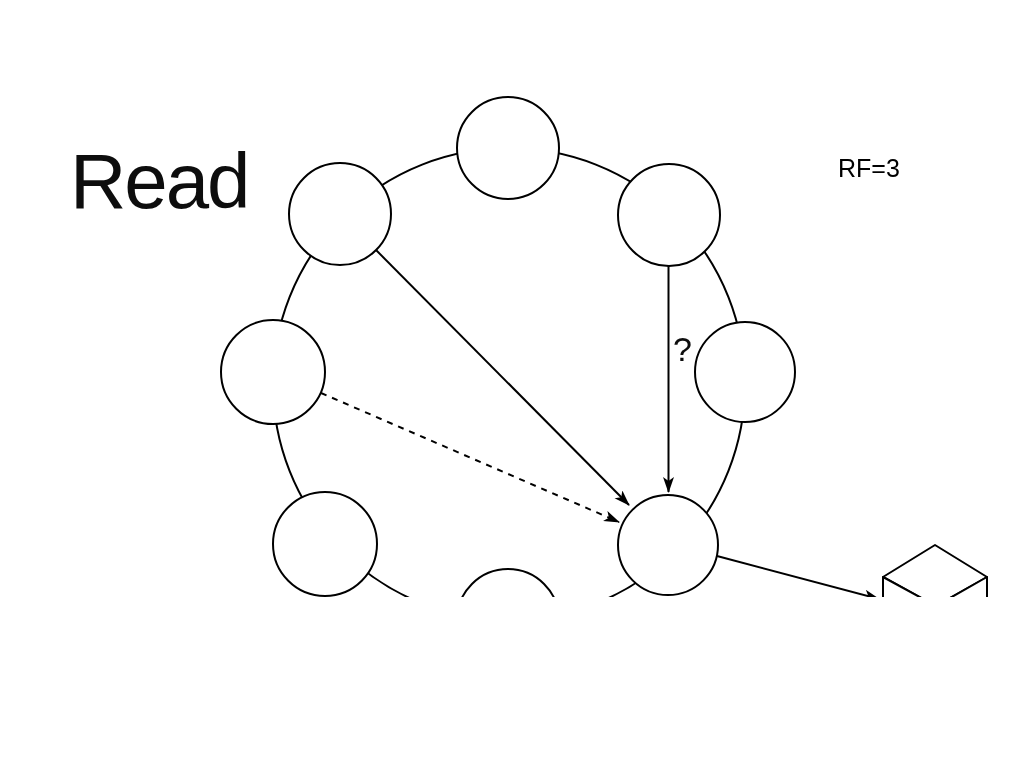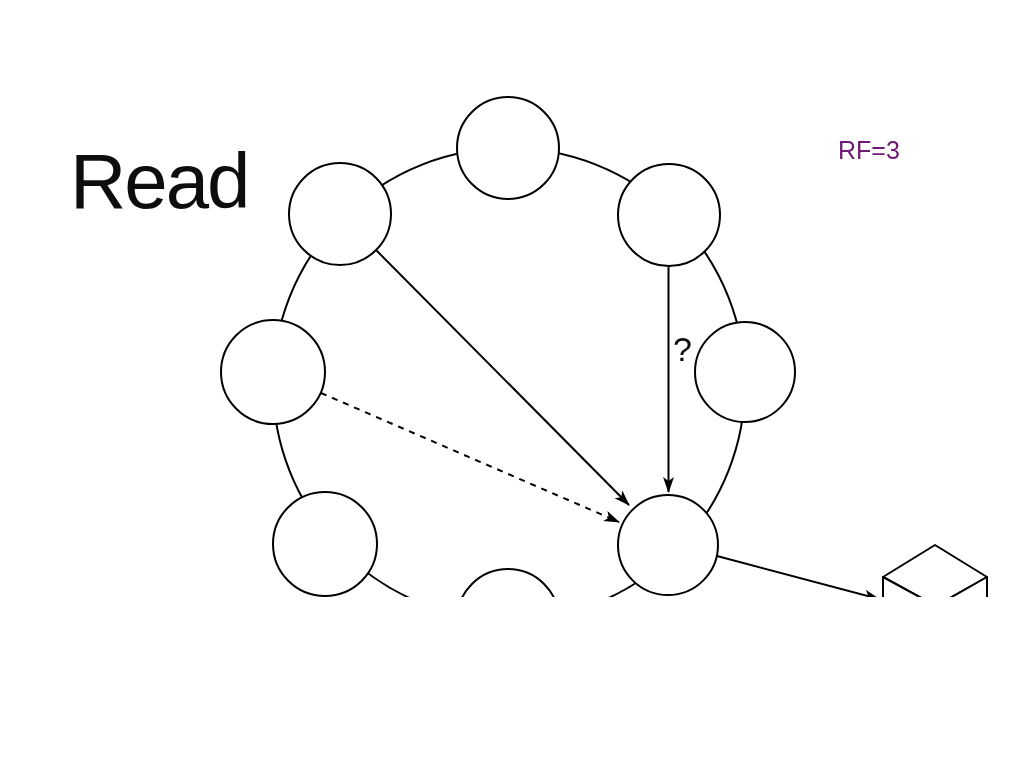--- a/index.html
+++ b/index.html
@@ -51,24 +51,24 @@
     top: 142px;
     font-size: 78px;
     line-height: 78px;
     letter-spacing: -2px;
     color: #0d0d0d;
     white-space: nowrap;
   }
   .annotation {
     position: absolute;
     left: 838px;
-    top: 134px;
+    top: 152px;
     font-size: 25px;
     line-height: 33px;
-    color: #701a75;
+    color: #000000;
     white-space: nowrap;
   }
   .question-mark {
     position: absolute;
     left: 673px;
     top: 332px;
     font-size: 34px;
     line-height: 34px;
     color: #0d0d0d;
   }

